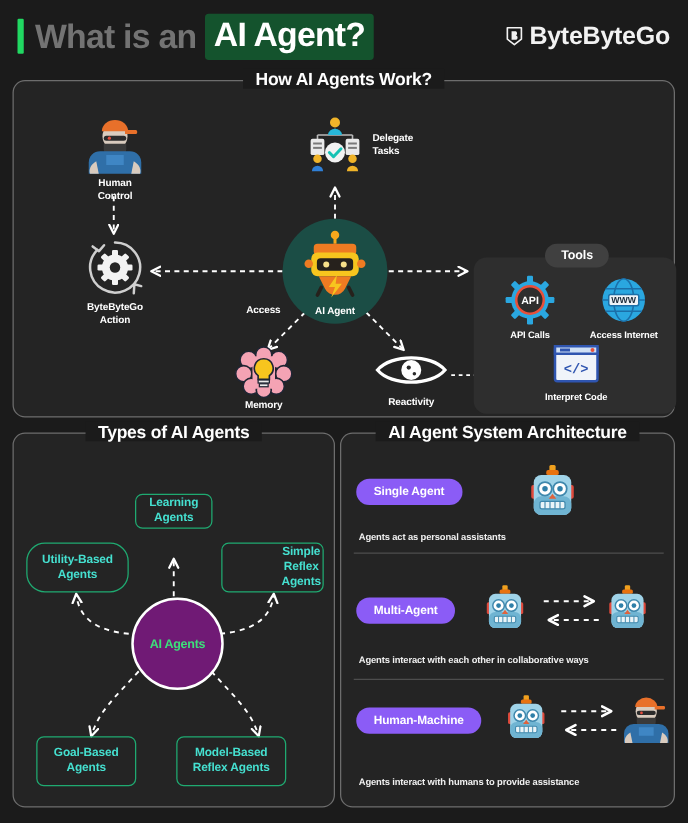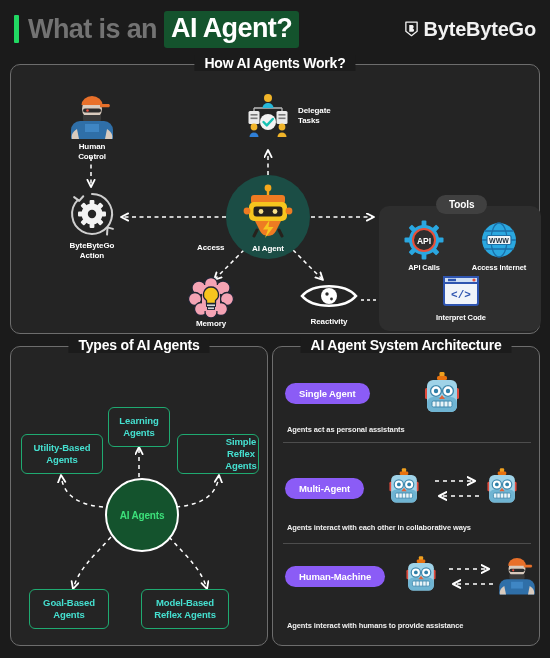--- a/index.html
+++ b/index.html
@@ -83,21 +83,21 @@
     border:1.4px solid #1faa71;border-radius:6px;
     color:#45e0d0;font-size:9.5px;font-weight:bold;
     text-align:center;line-height:12px;
     display:flex;align-items:center;justify-content:center;
     box-sizing:border-box;padding:2px;
     letter-spacing:-0.1px;
   }
   .hub{
     position:absolute;
     border-radius:50%;
-    background:#14532d;border:2px solid #ffffff;
+    background:#701a75;border:2px solid #ffffff;
     display:flex;align-items:center;justify-content:center;
     color:#3ce07a;font-size:10px;font-weight:bold;letter-spacing:-0.2px;
   }
 
   
   .arch-pill{
     position:absolute;
     background:#8b5cf6;color:#fff;
     font-size:9.5px;font-weight:bold;
     padding:5px 14px;border-radius:12px;
@@ -336,26 +336,26 @@
         <path d="M0.6,0.6 L5.4,3 L0.6,5.4" fill="none" stroke="#ffffff" stroke-width="1.2" stroke-linecap="round" stroke-linejoin="round"></path>
       </marker>
     </defs>
     <path d="M128 130 V100" fill="none" stroke="#fff" stroke-width="1.5" stroke-dasharray="4,4" marker-end="url(#ar2)"></path>
     <path d="M92 160 C70 158 52 150 50 128" fill="none" stroke="#fff" stroke-width="1.5" stroke-dasharray="4,4" marker-end="url(#ar2)"></path>
     <path d="M165 160 C188 158 206 150 208 128" fill="none" stroke="#fff" stroke-width="1.5" stroke-dasharray="4,4" marker-end="url(#ar2)"></path>
     <path d="M100 190 C80 212 68 222 62 242" fill="none" stroke="#fff" stroke-width="1.5" stroke-dasharray="4,4" marker-end="url(#ar2)"></path>
     <path d="M158 190 C178 212 190 222 196 242" fill="none" stroke="#fff" stroke-width="1.5" stroke-dasharray="4,4" marker-end="url(#ar2)"></path>
   </svg>
 
-  <div class="type-box" style="left:97px;top:60px;width:62px;height:40px;">
+  <div class="type-box" style="left:97px;top:48px;width:62px;height:28px;">
     <div>
       <span>Learning</span><br><span>Agents</span>
     </div>
   </div>
-  <div class="type-box" style="left:10px;top:87px;width:82px;height:40px;">
+  <div class="type-box" style="left:10px;top:87px;width:82px;height:40px;border-radius:15px;">
     <div>
       <span>Utility-Based</span><br><span>Agents</span>
     </div>
   </div>
   <div class="type-box" style="left:166px;top:87px;width:82px;height:40px;padding-left:48px;">
     <div>
       <span>Simple Reflex</span><br><span>Agents</span>
     </div>
   </div>
   <div class="type-box" style="left:18px;top:242px;width:80px;height:40px;">

